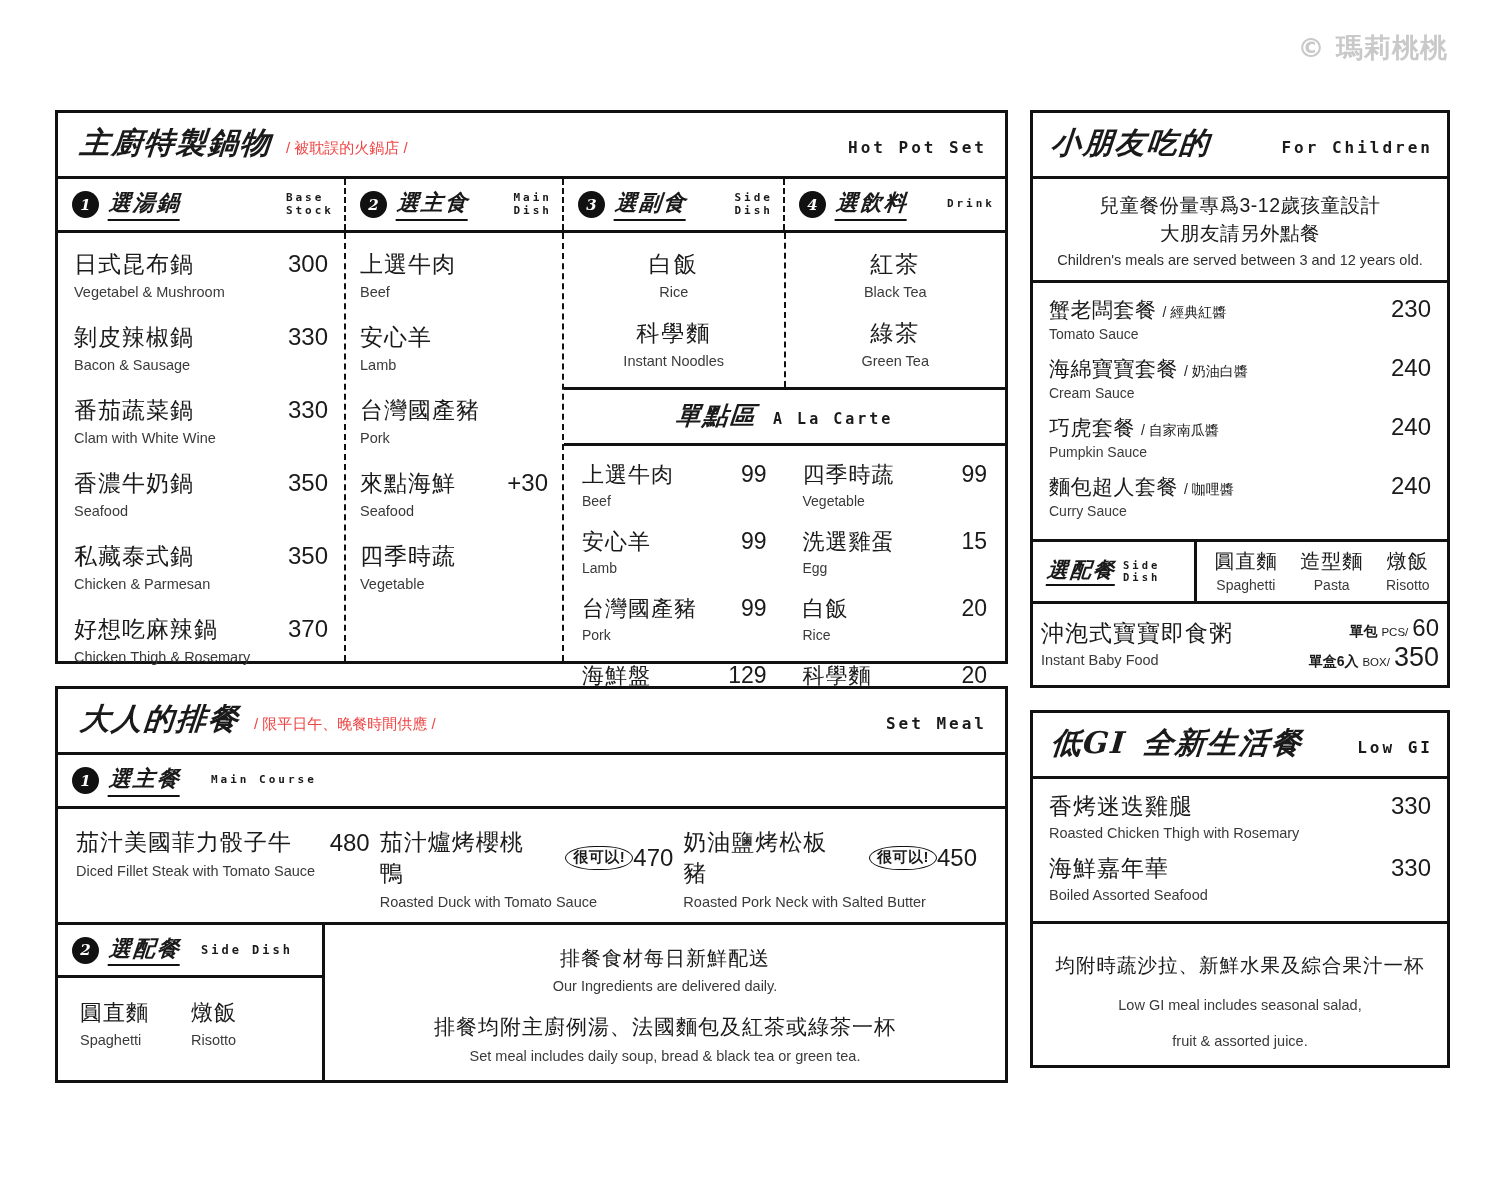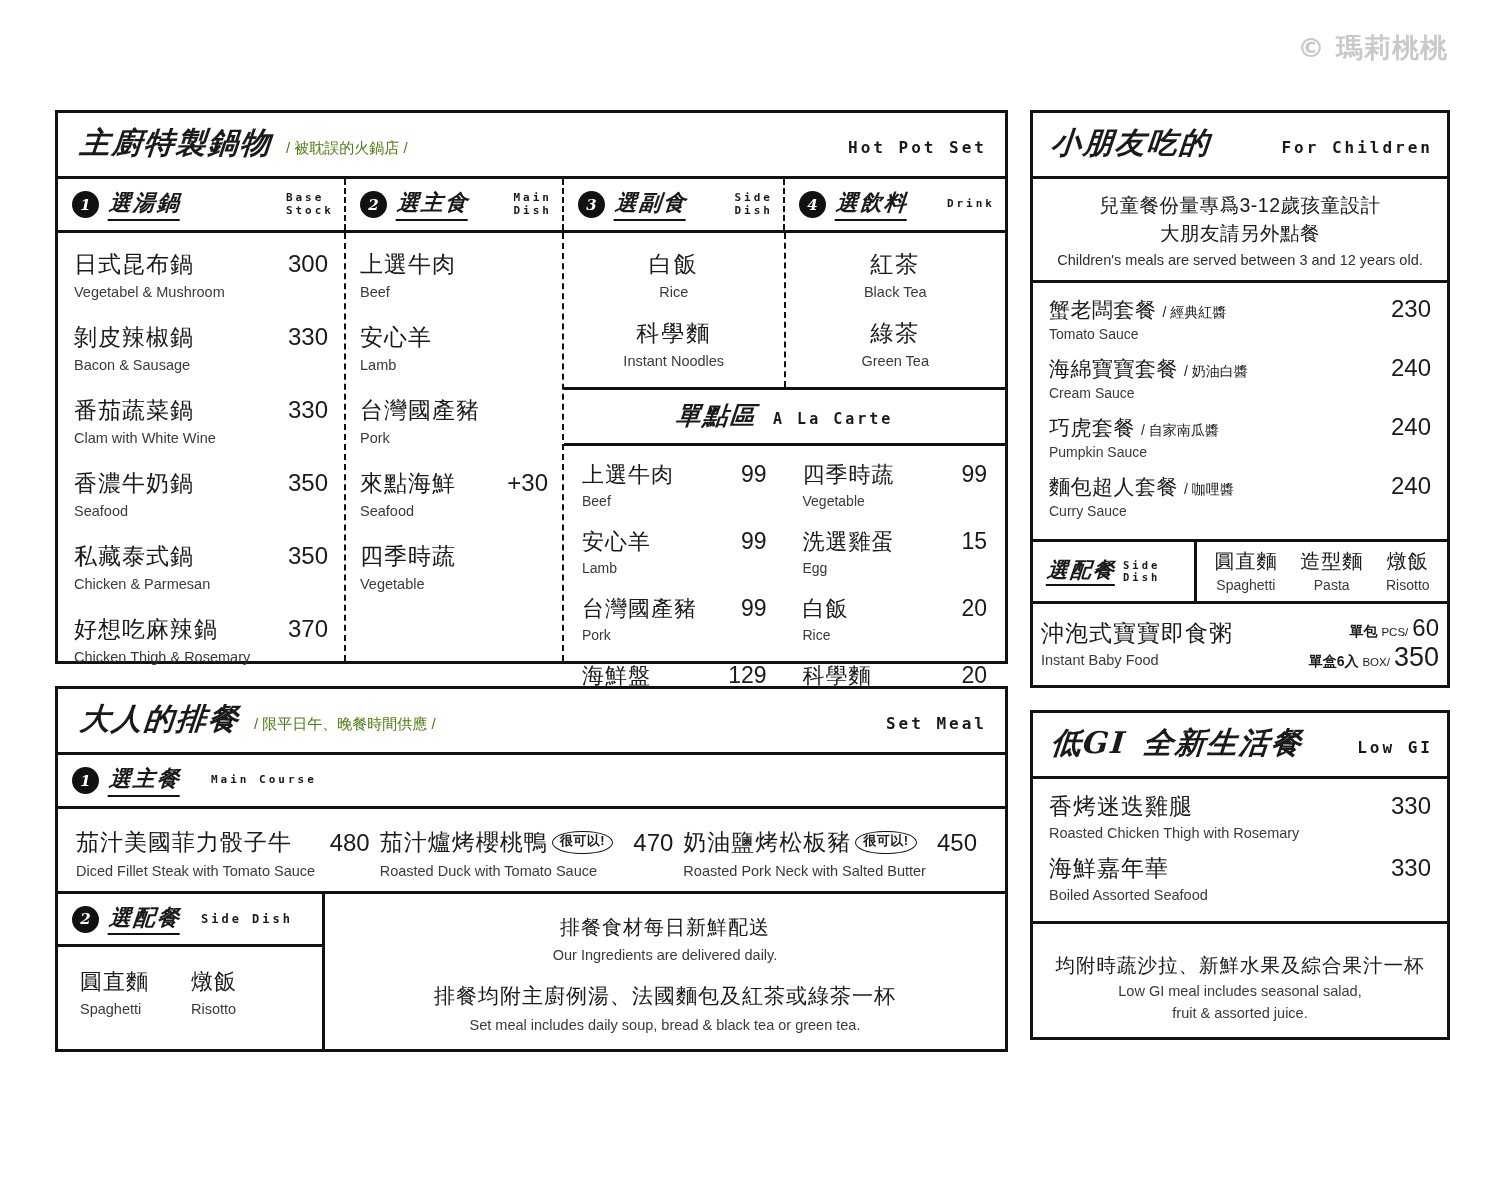--- a/index.html
+++ b/index.html
@@ -49,21 +49,21 @@
 
   
   .sect-title {
     display: flex; align-items: baseline;
     padding: 10px 18px 12px 22px;
     border-bottom: 3px solid #111;
     position: relative;
   }
   .sect-title .zh { font-size: 30px; }
   .sect-title .sub {
-    font-size: 15px; color: #4d7c0f; margin-left: 14px;
+    font-size: 15px; color: #ef4444; margin-left: 14px;
     font-family: "Liberation Sans", sans-serif; letter-spacing: 0;
   }
   .sect-title .en {
     margin-left: auto; font-size: 16px; text-align: right;
   }
 
   
   .steps { display: flex; border-bottom: 3px solid #111; }
   .step {
     display: flex; align-items: center; gap: 10px;
@@ -121,23 +121,23 @@
   .alc-item .en { font-size: 14px; color: #3a3a3a; margin-top: 3px; }
 
   
   .main-course-row { display: flex; padding: 18px 18px 12px 18px; }
   .mc { flex: 1; padding-right: 10px; }
   .mc .line1 { display: flex; align-items: center; }
   .mc .zh { font-size: 23px; letter-spacing: 1px; }
   .mc .price { margin-left: auto; font-size: 24px; }
   .mc .en { font-size: 14.5px; color: #3a3a3a; margin-top: 5px; }
   .badge {
-    display: inline-block; margin-left: 4px;
+    display: inline-block; margin-left: 20px;
     border: 1.8px solid #111; border-radius: 50%/55%;
-    padding: 1px 7px 3px; font-size: 13px; font-weight: bold;
+    padding: 1px 7px 3px; font-size: 15px; font-weight: bold;
     letter-spacing: 0.5px; white-space: nowrap; line-height: 1.25;
   }
 
   .sm-bottom { display: flex; border-top: 3px solid #111; height: 158px; }
   .sm-left { width: 267px; border-right: 3px solid #111; display: flex; flex-direction: column; }
   .sm-step {
     display: flex; align-items: center; gap: 10px;
     padding: 9px 10px 9px 14px; border-bottom: 3px solid #111;
   }
   .sm-side-picks { display: flex; padding: 20px 0 0 22px; gap: 42px; }
@@ -192,21 +192,21 @@
 
   
   .gi-items { padding: 12px 16px 6px; border-bottom: 3px solid #111; }
   .gi-item { margin-bottom: 12px; }
   .gi-item .line1 { display: flex; align-items: baseline; }
   .gi-item .zh { font-size: 23px; letter-spacing: 1px; }
   .gi-item .price { margin-left: auto; font-size: 24px; }
   .gi-item .en { font-size: 14.5px; color: #3a3a3a; margin-top: 3px; }
   .gi-note { padding: 28px 10px 14px; text-align: center; }
   .gi-note .zh { font-size: 19.5px; letter-spacing: 1px; }
-  .gi-note .en { font-size: 14.5px; color: #3a3a3a; line-height: 1.4; margin-top: 2px; }
+  .gi-note .en { font-size: 14.5px; color: #3a3a3a; line-height: 1.4; margin-top: 16px; }
 </style>
 </head>
 <body>
 
 <div class="watermark">© 瑪莉桃桃</div>
 
 <div class="page">
 
   <div class="col-left">
 

